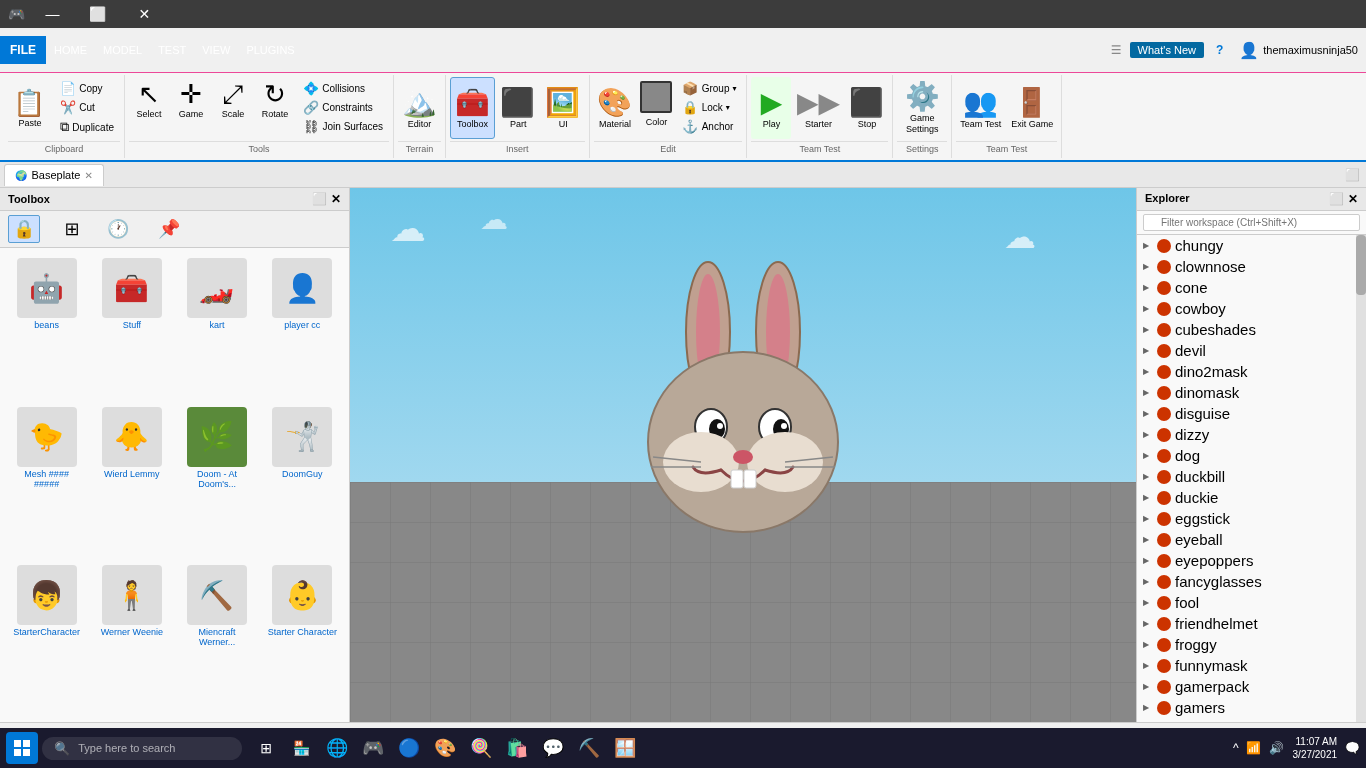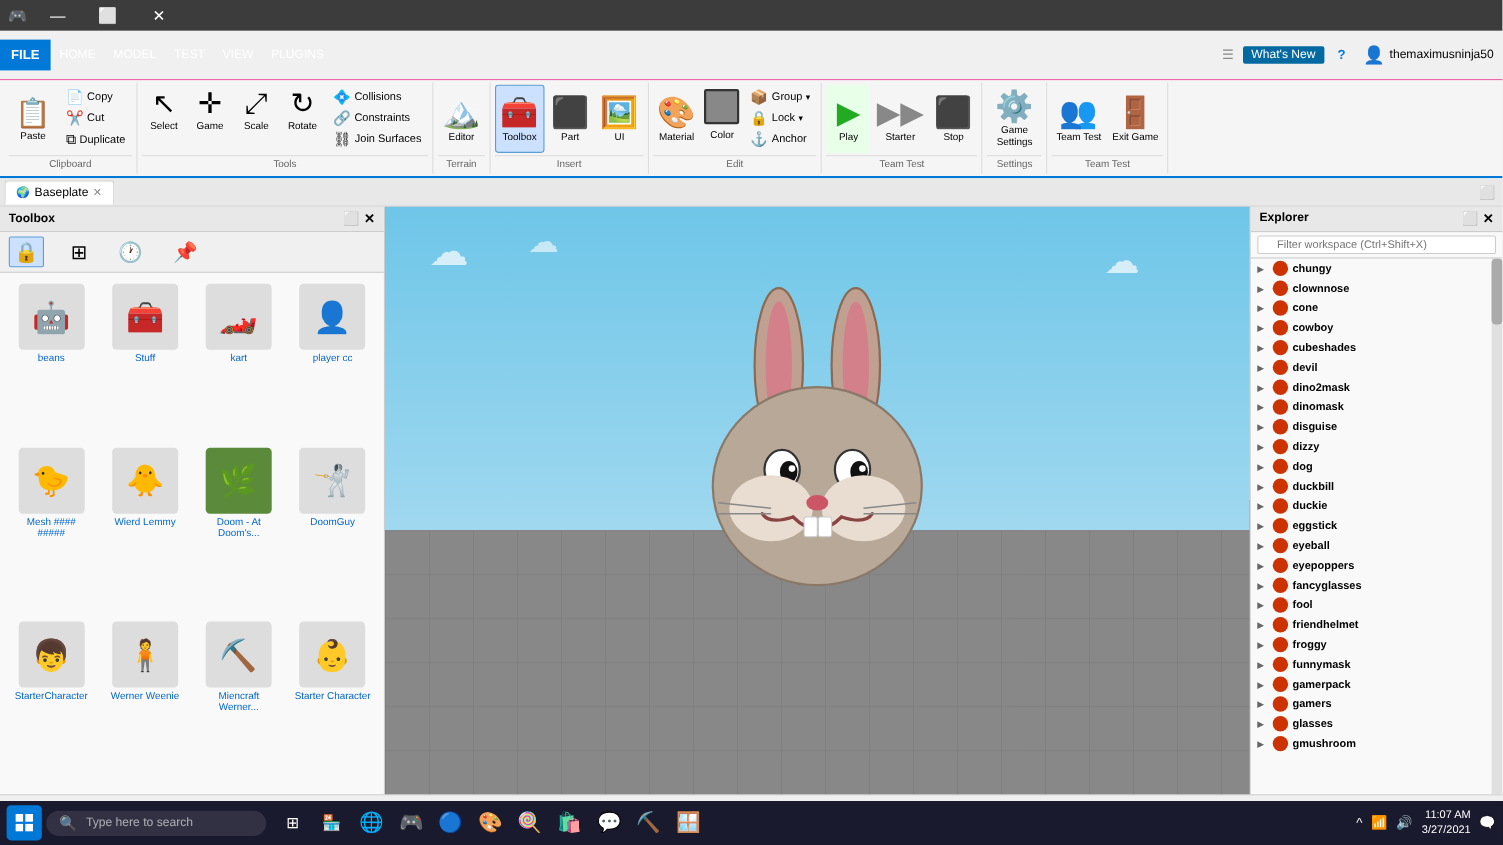--- a/index.html
+++ b/index.html
@@ -201,21 +201,21 @@
     .explorer-item {
       display: flex;
       align-items: center;
       padding: 2px 6px;
       gap: 4px;
       cursor: pointer;
       font-size: 11px;
     }
     .explorer-item .chevron { font-size: 8px; color: #666; width: 10px; }
     .explorer-item .item-icon { width: 14px; height: 14px; border-radius: 50%; background: #cc3300; flex-shrink: 0; }
-    .explorer-item .item-name { font-size: 10px; font-weight: bold; }
+    .explorer-item .item-name { font-size: 15px; }
 
     
     #command-bar {
       height: 30px;
       background: #f0f0f0;
       border-top: 1px solid #ccc;
       display: flex;
       align-items: center;
       padding: 0 8px;
       gap: 4px;

